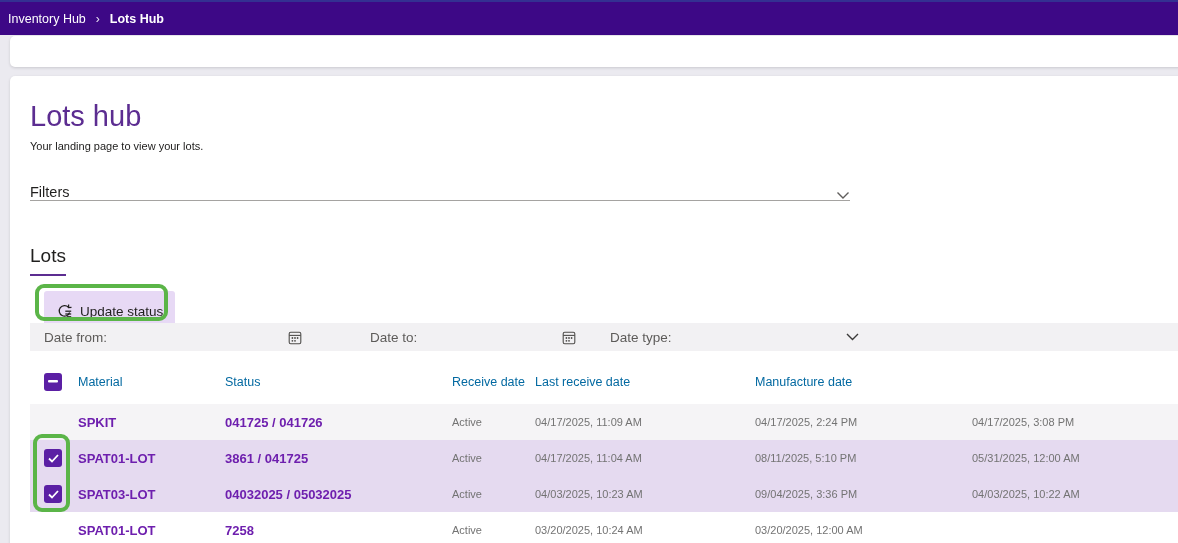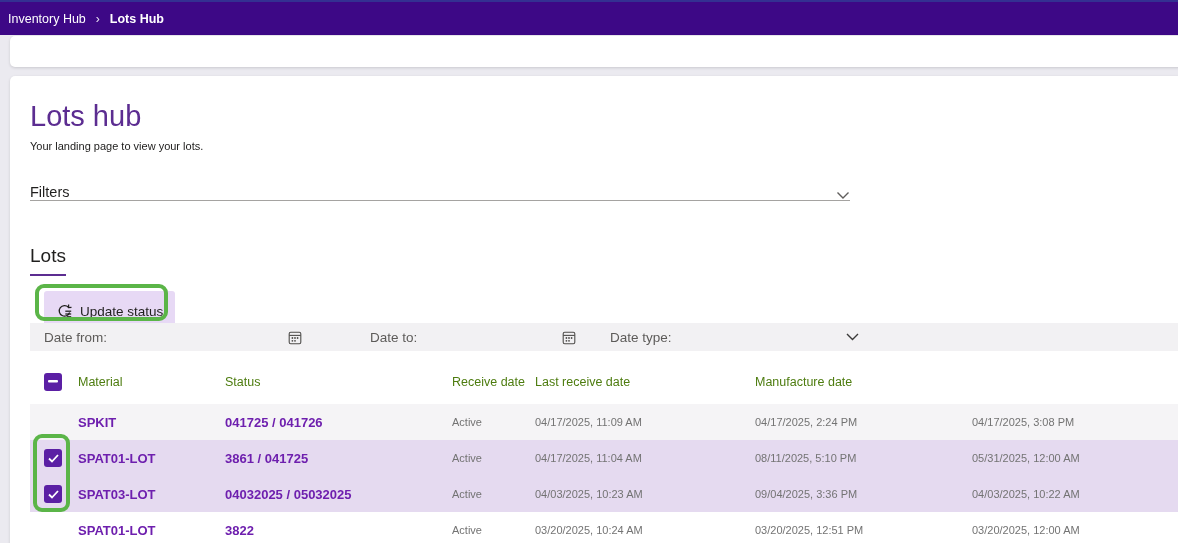--- a/index.html
+++ b/index.html
@@ -70,21 +70,21 @@
 
   
   .lots-table { position:absolute; left:20px; top:283px; width:1160px; }
   .trow {
     display:grid;
     grid-template-columns:48px 147px 227px 83px 220px 217px 1fr;
     align-items:center;
     height:36px;
   }
   .trow.head { height:45px; }
-  .head .hcell { font-size:12.5px; color:#4d7c0f; cursor:pointer; }
+  .head .hcell { font-size:12.5px; color:#0369a1; cursor:pointer; }
   .cell { font-size:11px; color:#737373; }
   .link { font-size:13px; font-weight:bold; color:#6e1fae; cursor:pointer; }
   .row-gray { background:#f5f4f6; }
   .row-selected { background:#e5daf0; }
   .row-white { background:#fff; }
 
   .cb {
     width:18px; height:18px; margin-left:14px; border-radius:3px;
     background:#5b1fa4; display:flex; align-items:center; justify-content:center;
     cursor:pointer;
@@ -226,24 +226,23 @@
       <span class="link">04032025 / 05032025</span>
       <span class="cell">Active</span>
       <span class="cell">04/03/2025, 10:23 AM</span>
       <span class="cell">09/04/2025, 3:36 PM</span>
       <span class="cell">04/03/2025, 10:22 AM</span>
     </div>
 
     <div class="trow row-white">
       <span class="cb cb-empty"></span>
       <span class="link">SPAT01-LOT</span>
-      <span class="link">3822</span>
+      <span class="link">7258</span>
       <span class="cell">Active</span>
       <span class="cell">03/20/2025, 10:24 AM</span>
-      <span class="cell">03/20/2025, 12:51 PM</span>
       <span class="cell">03/20/2025, 12:00 AM</span>
     </div>
 
   </div>
 </div>
 
 <div class="hl hl-btn"></div>
 <div class="hl hl-cbs"></div>
 
 </body></html>

